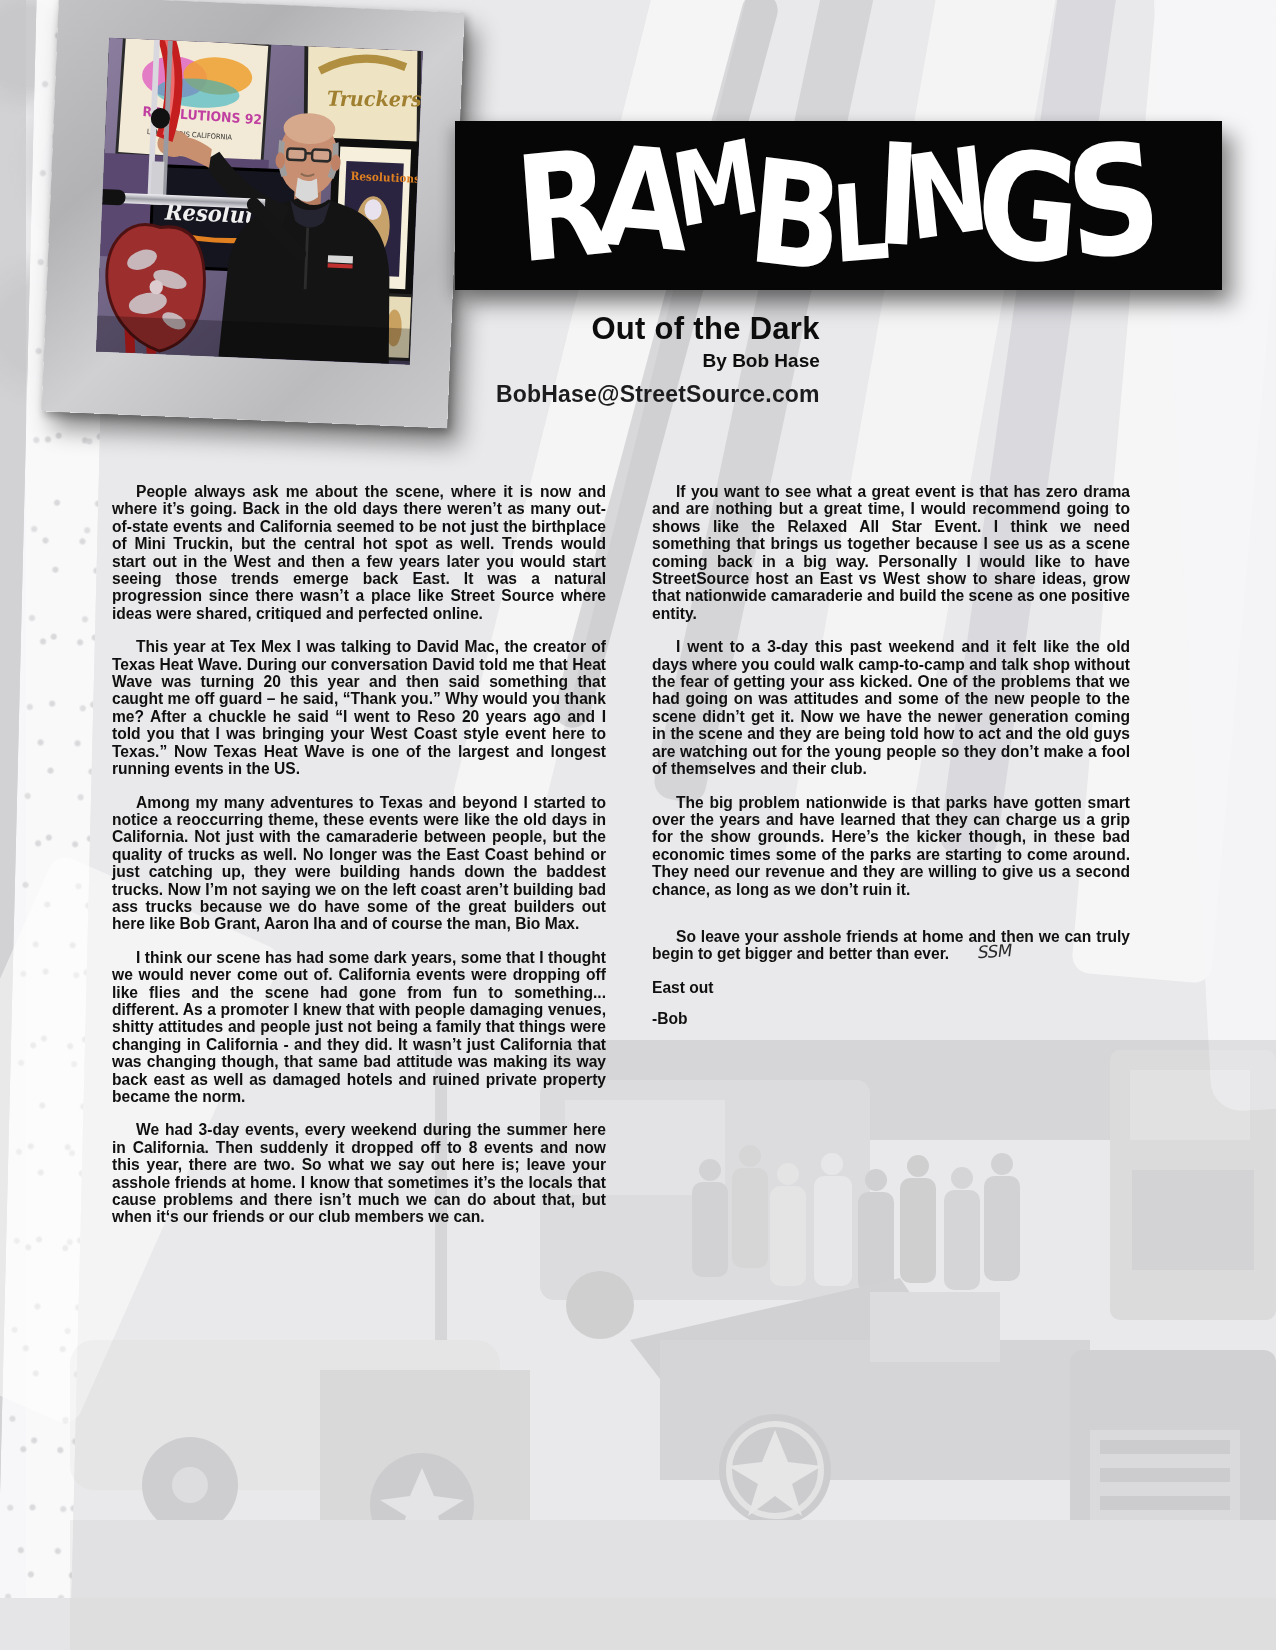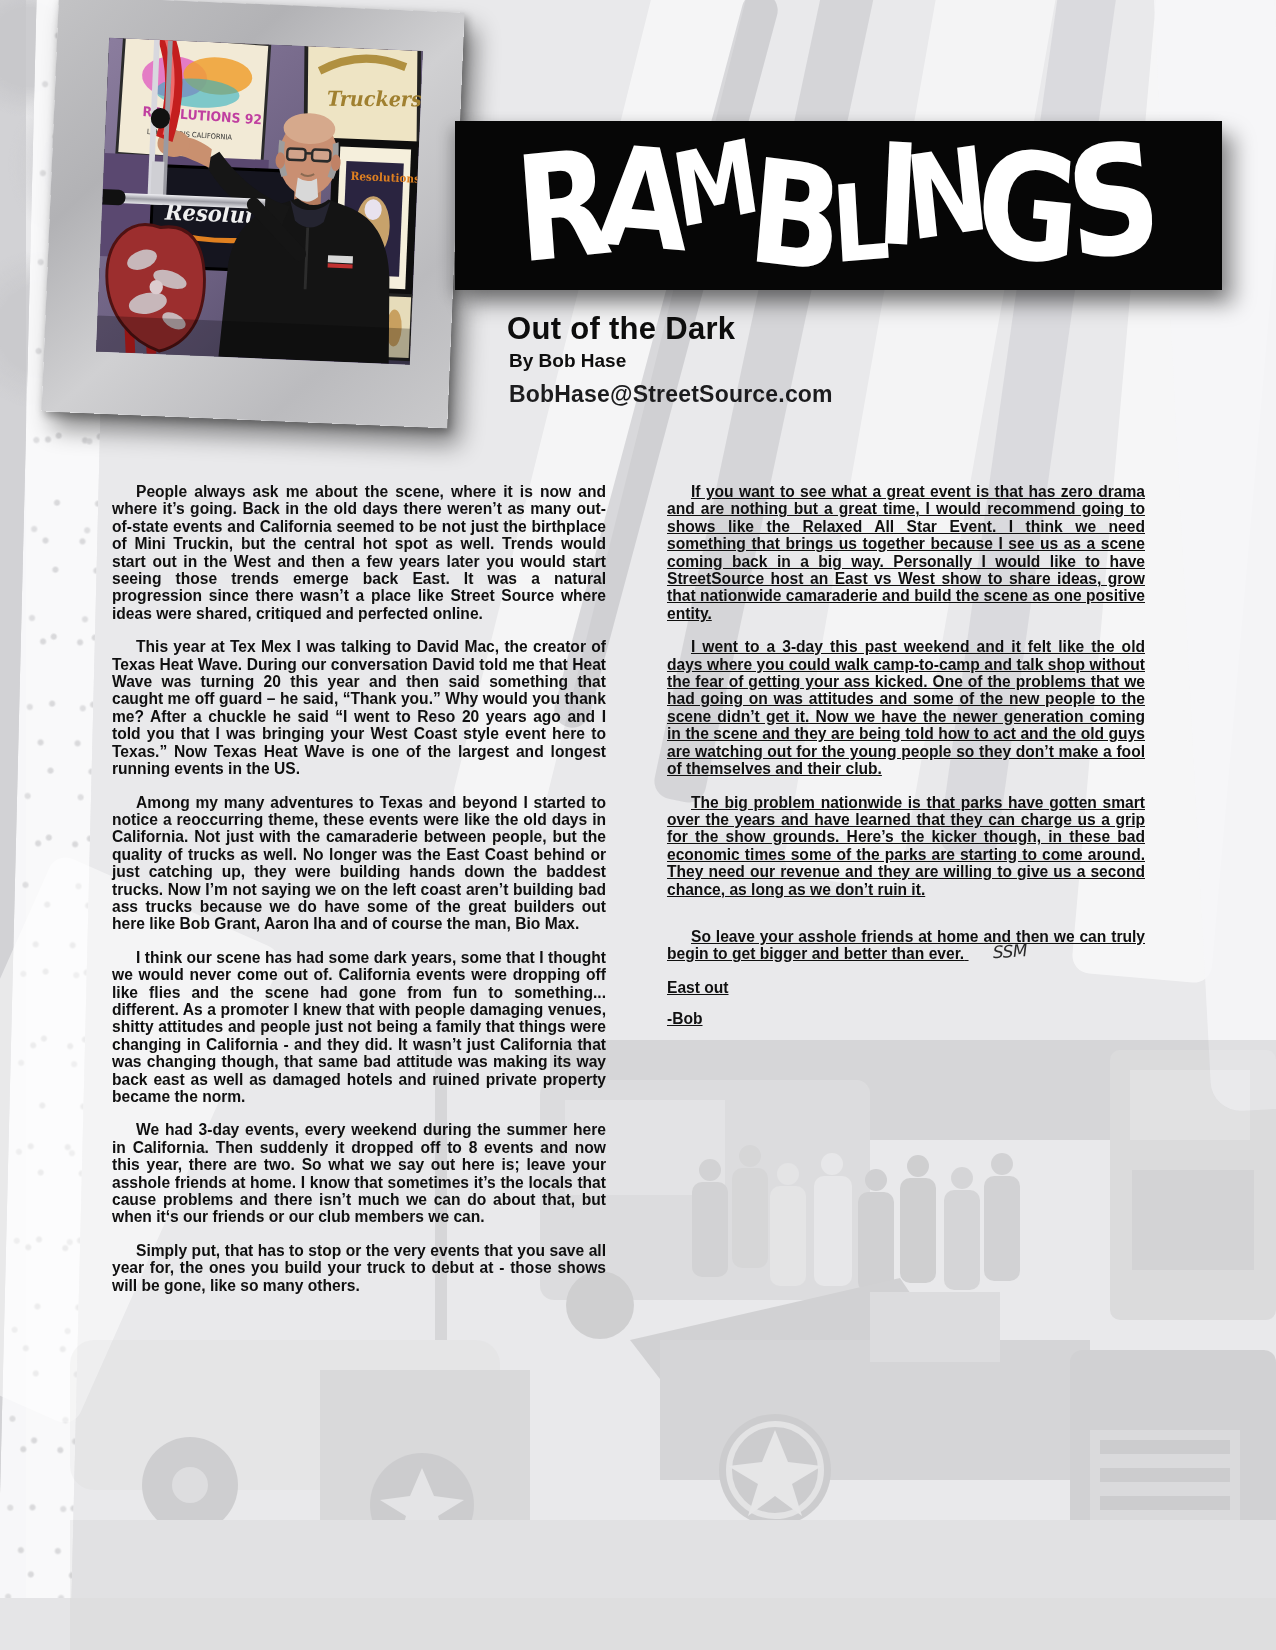--- a/index.html
+++ b/index.html
@@ -67,32 +67,32 @@
   .l0{font-size:146px;transform:rotate(-5deg);}
   .l1{font-size:138px;transform:rotate(4deg) translateY(-6px);}
   .l2{font-size:102px;transform:rotate(-10deg) translateY(-22px);}
   .l3{font-size:144px;transform:rotate(6deg) translateY(10px);}
   .l4{font-size:106px;transform:rotate(-4deg) translateY(18px);}
   .l5{font-size:140px;transform:rotate(3deg) translateY(-10px);}
   .l6{font-size:116px;transform:rotate(-7deg) translateY(-12px);}
   .l7{font-size:148px;transform:rotate(5deg) translateY(2px);}
   .l8{font-size:152px;transform:rotate(-6deg) translateY(-4px);}
   
-  .article-header{position:absolute;left:507px;top:311px;z-index:5;color:#0d0d0d;}
+  .article-header{position:absolute;left:494px;top:311px;z-index:5;color:#0d0d0d;text-align:right;}
   .article-title{font-size:31px;font-weight:800;letter-spacing:.3px;margin:0;}
   .article-byline{font-size:19px;font-weight:700;margin:3px 0 0 2px;}
   .article-email{font-size:23px;font-weight:700;color:#1c1c1e;margin:9px 0 16px 2px;letter-spacing:.2px;}
   
   .col{
     position:absolute;top:483px;z-index:3;color:#101010;
     font-size:15.6px;font-weight:700;line-height:17.4px;
     text-align:justify;
   }
   .col-left{left:112px;width:494px;}
-  .col-right{left:667px;width:478px;text-decoration:underline;}
+  .col-right{left:652px;width:478px;}
   .col p{margin:0 0 16px 0;text-indent:24px;}
   .col p.noindent{text-indent:0;}
   .col p.closing{margin-top:30px;}
   .col p.signoff{margin:0 0 14px 0;}
   .endmark{
     display:inline-block;font-family:"DejaVu Sans",sans-serif;font-style:italic;
     font-weight:500;font-size:17px;transform:rotate(-4deg) translateY(-1px);color:#2a2a2a;
     letter-spacing:-.5px;
   }
 </style>
@@ -284,21 +284,20 @@
     <div class="article-byline">By Bob Hase</div>
     <div class="article-email">BobHase@StreetSource.com</div>
   </div>
 
   <div class="col col-left">
     <p>People always ask me about the scene, where it is now and where it’s going. Back in the old days there weren’t as many out-of-state events and California seemed to be not just the birthplace of Mini Truckin, but the central hot spot as well. Trends would start out in the West and then a few years later you would start seeing those trends emerge back East. It was a natural progression since there wasn’t a place like Street Source where ideas were shared, critiqued and perfected online.</p>
     <p>This year at Tex Mex I was talking to David Mac, the creator of Texas Heat Wave. During our conversation David told me that Heat Wave was turning 20 this year and then said something that caught me off guard – he said, “Thank you.” Why would you thank me? After a chuckle he said “I went to Reso 20 years ago and I told you that I was bringing your West Coast style event here to Texas.” Now Texas Heat Wave is one of the largest and longest running events in the US.</p>
     <p>Among my many adventures to Texas and beyond I started to notice a reoccurring theme, these events were like the old days in California. Not just with the camaraderie between people, but the quality of trucks as well. No longer was the East Coast behind or just catching up, they were building hands down the baddest trucks. Now I’m not saying we on the left coast aren’t building bad ass trucks because we do have some of the great builders out here like Bob Grant, Aaron Iha and of course the man, Bio Max.</p>
     <p>I think our scene has had some dark years, some that I thought we would never come out of. California events were dropping off like flies and the scene had gone from fun to something... different. As a promoter I knew that with people damaging venues, shitty attitudes and people just not being a family that things were changing in California - and they did. It wasn’t just California that was changing though, that same bad attitude was making its way back east as well as damaged hotels and ruined private property became the norm.</p>
     <p>We had 3-day events, every weekend during the summer here in California. Then suddenly it dropped off to 8 events and now this year, there are two. So what we say out here is; leave your asshole friends at home. I know that sometimes it’s the locals that cause problems and there isn’t much we can do about that, but when it‘s our friends or our club members we can.</p>
-    <p>Simply put, that has to stop or the very events that you save all year for, the ones you build your truck to debut at - those shows will be gone, like so many others.</p>
   </div>
 
   <div class="col col-right">
     <p>If you want to see what a great event is that has zero drama and are nothing but a great time, I would recommend going to shows like the Relaxed All Star Event. I think we need something that brings us together because I see us as a scene coming back in a big way. Personally I would like to have StreetSource host an East vs West show to share ideas, grow that nationwide camaraderie and build the scene as one positive entity.</p>
     <p>I went to a 3-day this past weekend and it felt like the old days where you could walk camp-to-camp and talk shop without the fear of getting your ass kicked. One of the problems that we had going on was attitudes and some of the new people to the scene didn’t get it. Now we have the newer generation coming in the scene and they are being told how to act and the old guys are watching out for the young people so they don’t make a fool of themselves and their club.</p>
     <p>The big problem nationwide is that parks have gotten smart over the years and have learned that they can charge us a grip for the show grounds. Here’s the kicker though, in these bad economic times some of the parks are starting to come around. They need our revenue and they are willing to give us a second chance, as long as we don’t ruin it.</p>
     <p class="closing"><span>So leave your asshole friends at home and then we can truly begin to get bigger and better than ever.</span> <span class="endmark">SSM</span></p>
     <p class="noindent signoff">East out</p>
     <p class="noindent signoff">-Bob</p>
   </div>

